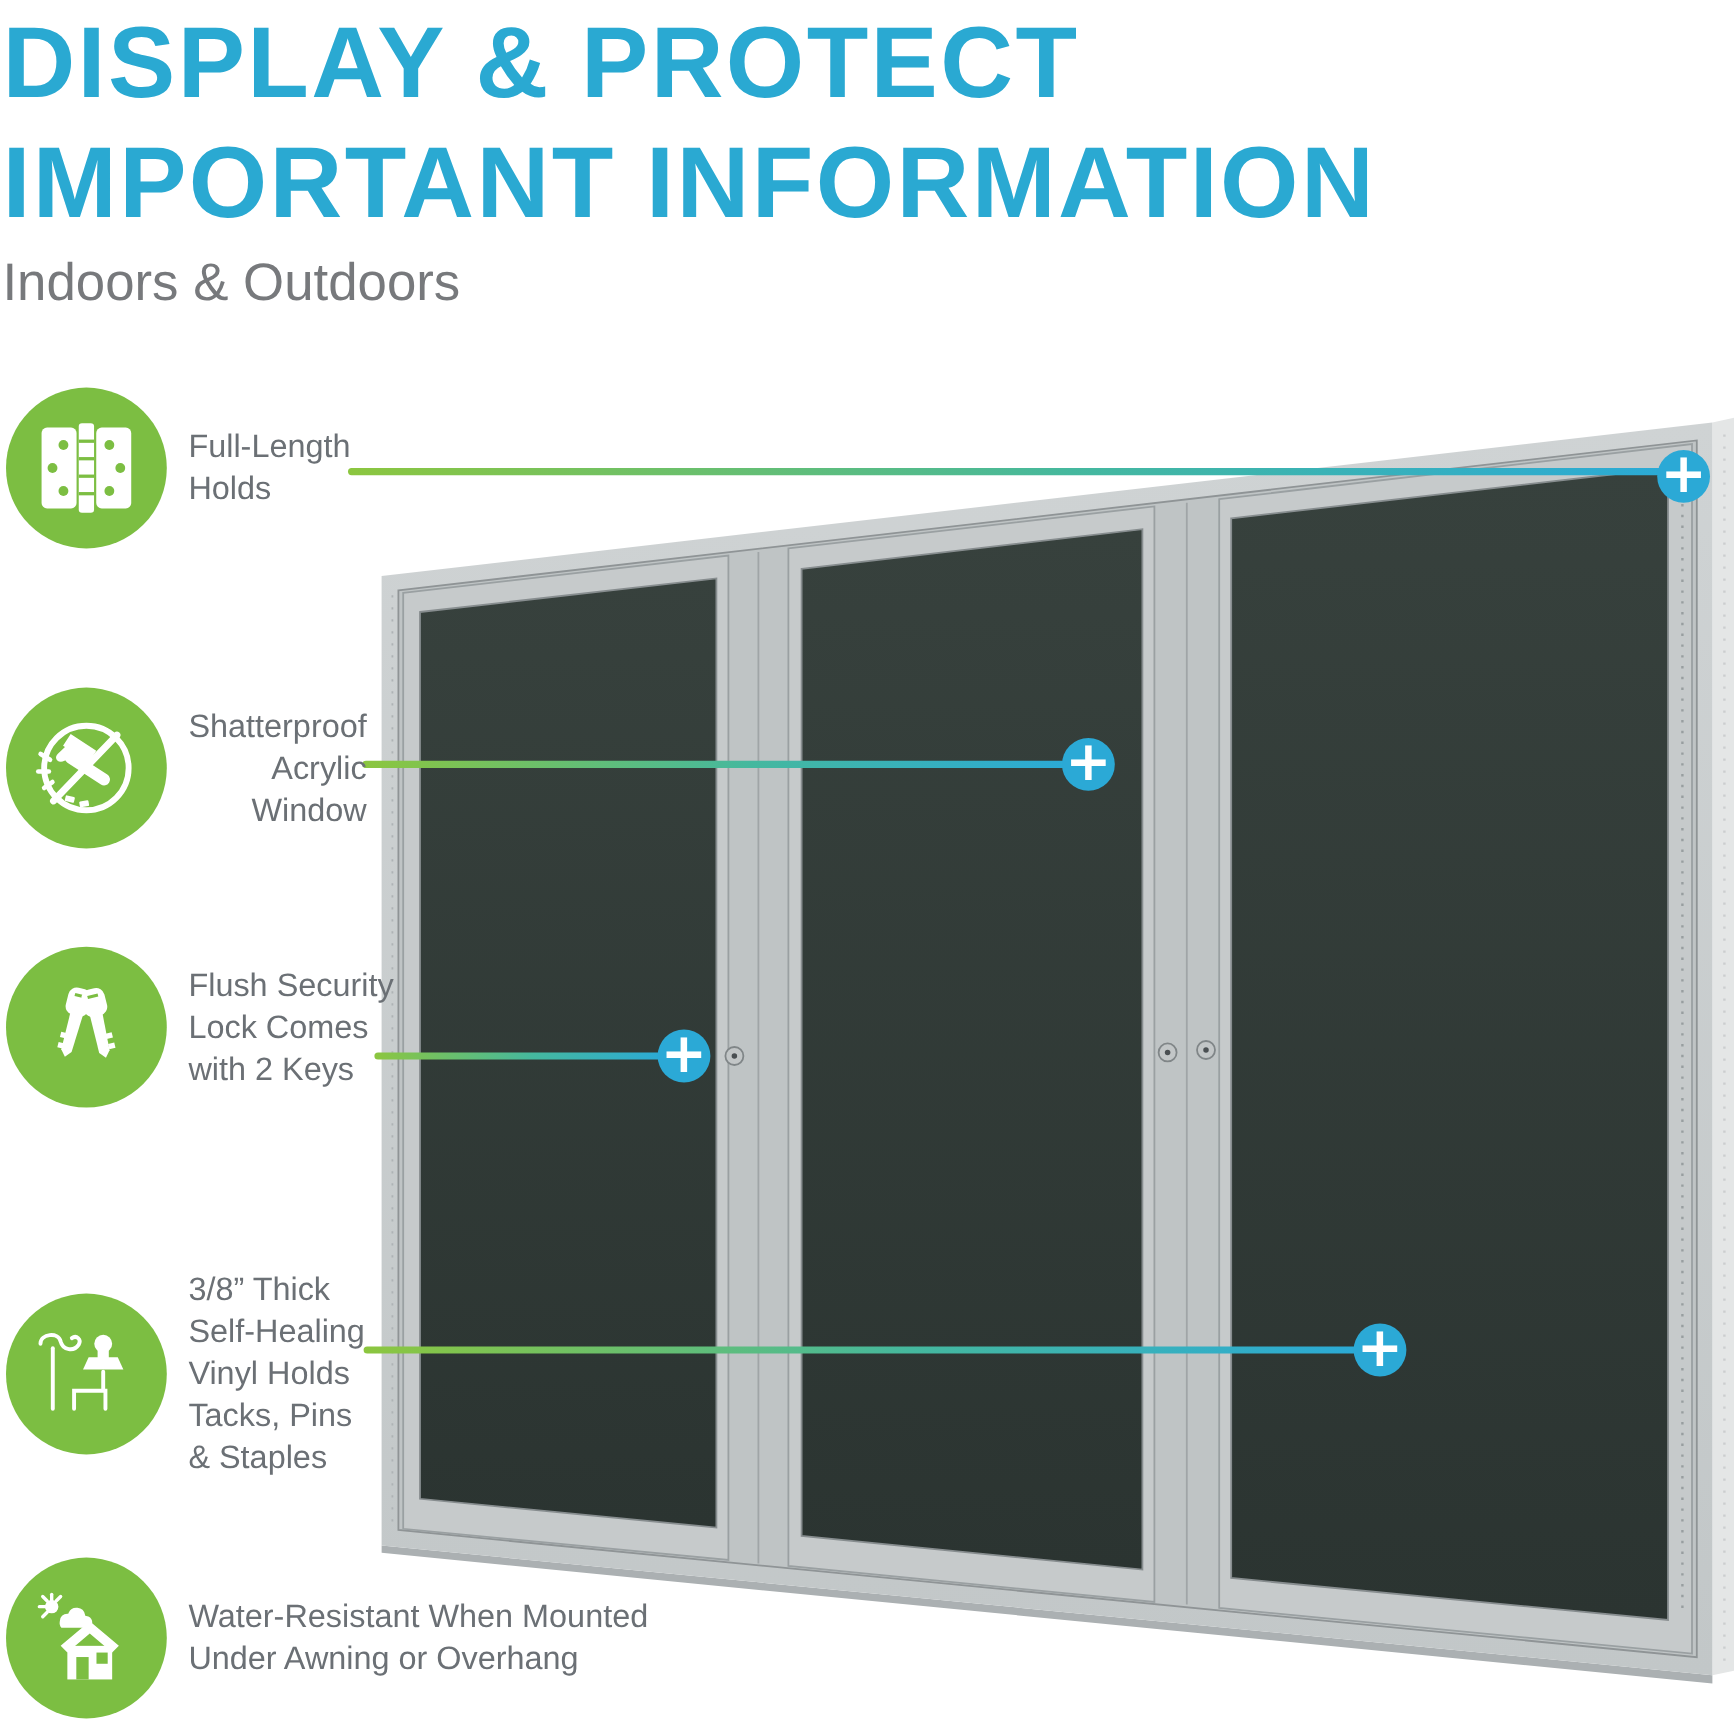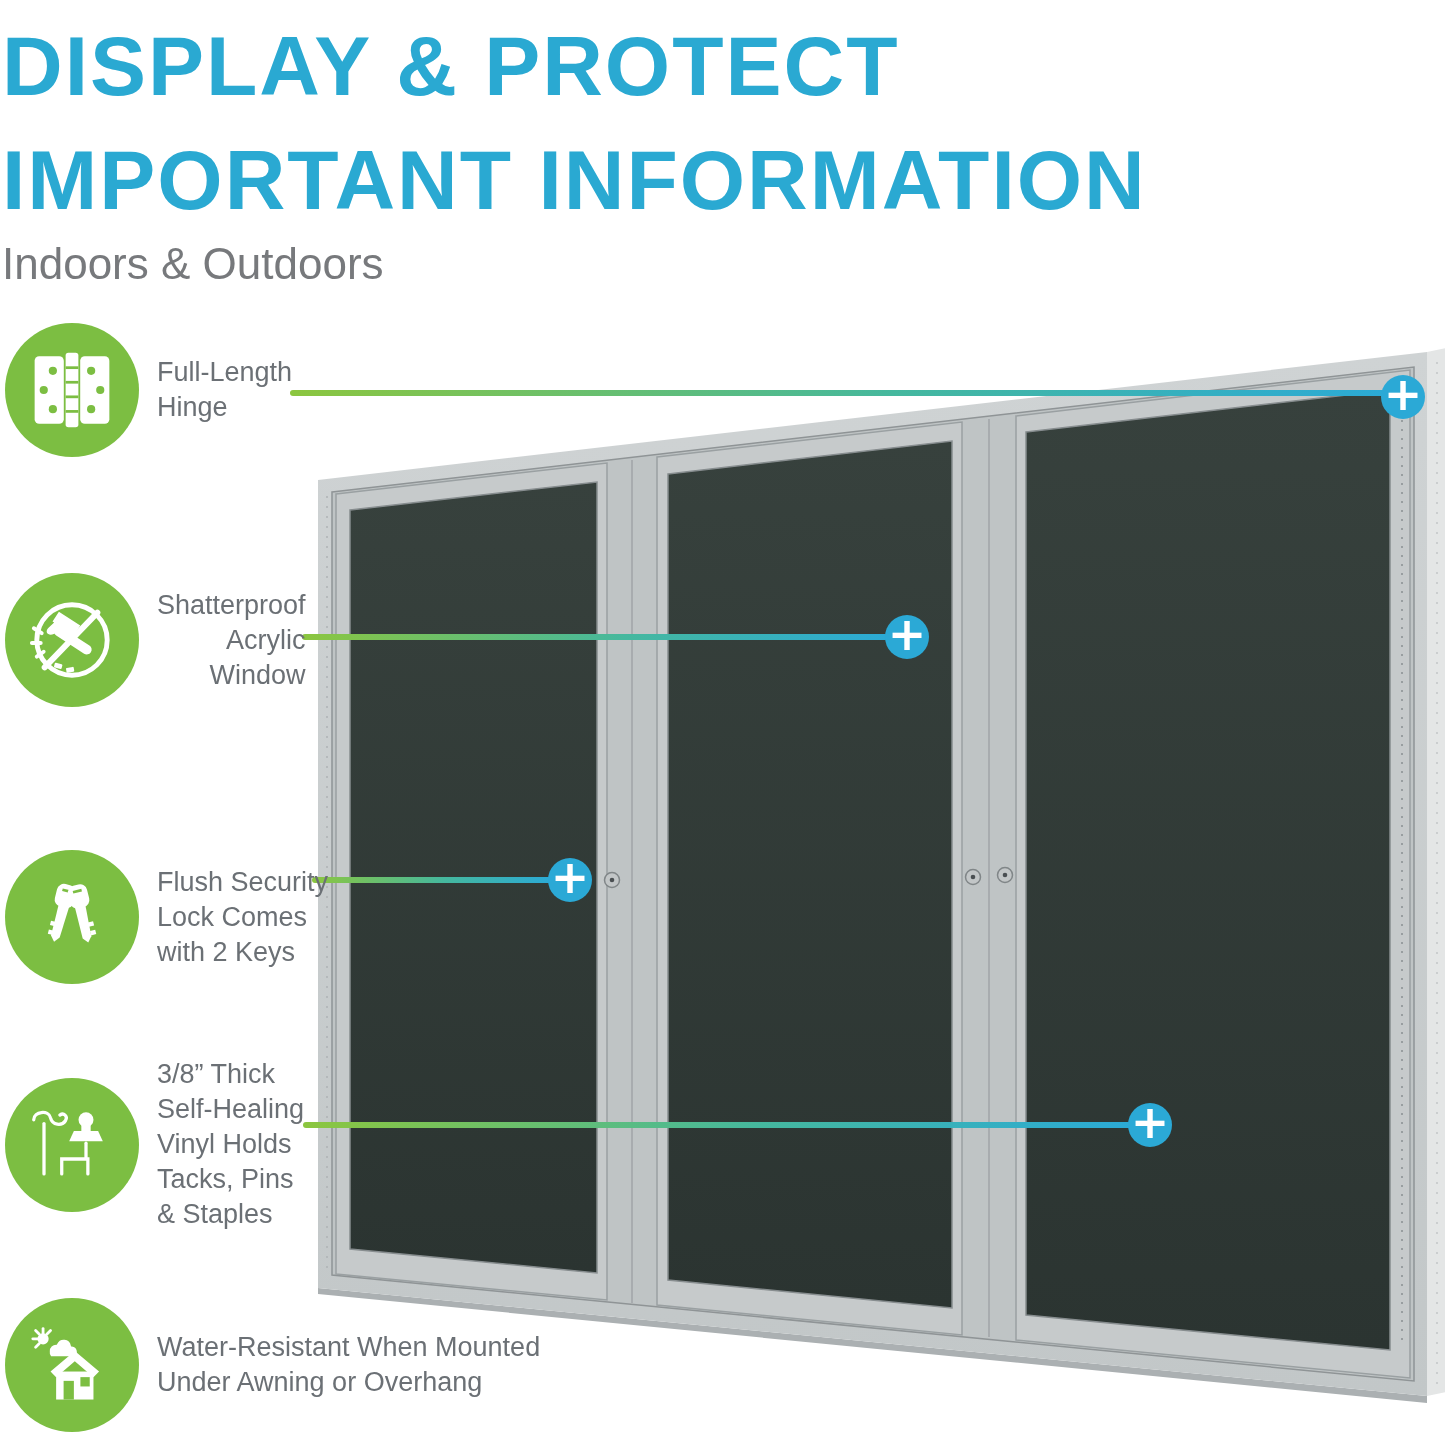--- a/index.html
+++ b/index.html
@@ -3,21 +3,21 @@
 <meta charset="utf-8">
 <style>
   html,body{margin:0;padding:0;background:#ffffff;}
   .stage{
     position:relative;width:1445px;height:1443px;overflow:hidden;background:#ffffff;
     font-family:"Liberation Sans", sans-serif;
   }
   
   .header{position:absolute;left:2px;top:0;z-index:4;}
   .title{
-    margin:0;padding-top:18px;font-weight:700;font-size:84px;line-height:96px;
+    margin:0;padding-top:4px;font-weight:700;font-size:84px;line-height:96px;
     letter-spacing:2px;color:#2AA9D2;white-space:nowrap;
   }
   .subtitle{
     margin-top:13px;font-weight:400;font-size:44px;line-height:46px;
     color:#77797C;white-space:nowrap;
   }
   
   .feature{position:absolute;left:5px;display:flex;align-items:center;z-index:4;}
   .icon-circle{
     width:134px;height:134px;border-radius:50%;background:#7CBE42;flex:0 0 auto;
@@ -134,21 +134,21 @@
         <circle cx="76" cy="45" r="4.5" fill="#7CBE42"></circle>
         <circle cx="66" cy="66" r="4.5" fill="#7CBE42"></circle>
         <rect x="38" y="4" width="14" height="82" rx="3" fill="#fff"></rect>
         <rect x="38" y="19" width="14" height="3" fill="#7CBE42"></rect>
         <rect x="38" y="35" width="14" height="3" fill="#7CBE42"></rect>
         <rect x="38" y="51" width="14" height="3" fill="#7CBE42"></rect>
         <rect x="38" y="67" width="14" height="3" fill="#7CBE42"></rect>
       </svg>
     </div>
     <div class="feature-label">Full-Length
-Hinge</div>
+Holds</div>
   </div>
 
   <div class="feature" style="top:573px;text-align:right;">
     <div class="icon-circle">
       <svg width="88" height="88" viewBox="0 0 90 90">
         <circle cx="45" cy="45" r="36" fill="none" stroke="#fff" stroke-width="5"></circle>
         <g transform="rotate(33 45 45)" fill="#fff">
           <rect x="24" y="40" width="44" height="10" rx="5"></rect>
           <path d="M18 28 h26 v16 h-14 l-4 6 c-3 5 -9 4 -8 -2 l2 -8 h-2 z"></path>
         </g>
@@ -162,21 +162,21 @@
           <rect x="39" y="73" width="8" height="5" rx="1" transform="rotate(-10 43 75)"></rect>
         </g>
         <line x1="71" y1="17" x2="17" y2="73" stroke="#fff" stroke-width="6" stroke-linecap="round"></line>
       </svg>
     </div>
     <div class="feature-label">Shatterproof
 Acrylic
 Window</div>
   </div>
 
-  <div class="feature" style="top:850px;">
+  <div class="feature" style="top:789px;">
     <div class="icon-circle">
       <svg width="80" height="80" viewBox="0 0 90 90">
         <g transform="rotate(14 34 40)">
           <rect x="22" y="8" width="22" height="26" rx="8" fill="#fff"></rect>
           <line x1="28" y1="15" x2="38" y2="15" stroke="#7CBE42" stroke-width="3"></line>
           <path d="M28 32 h12 l-2 36 -5 6 -5 -6 z" fill="#fff"></path>
           <rect x="24" y="52" width="6" height="5" fill="#fff"></rect>
           <rect x="24" y="62" width="6" height="5" fill="#fff"></rect>
         </g>
         <g transform="rotate(-14 58 40)">

